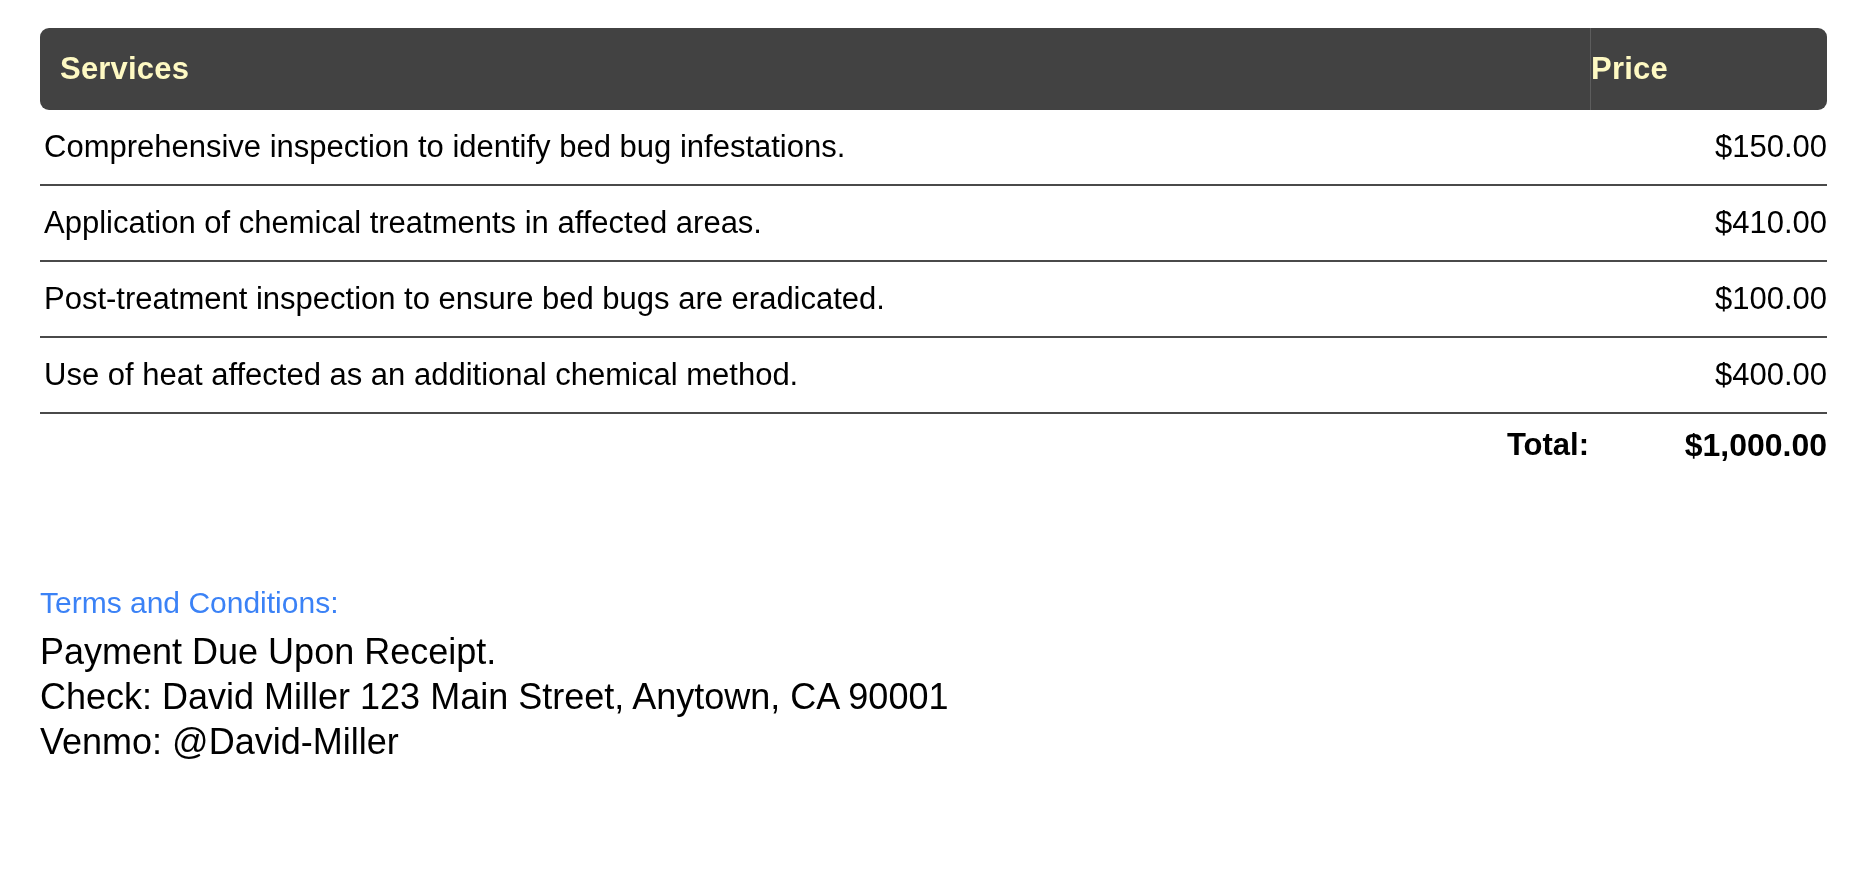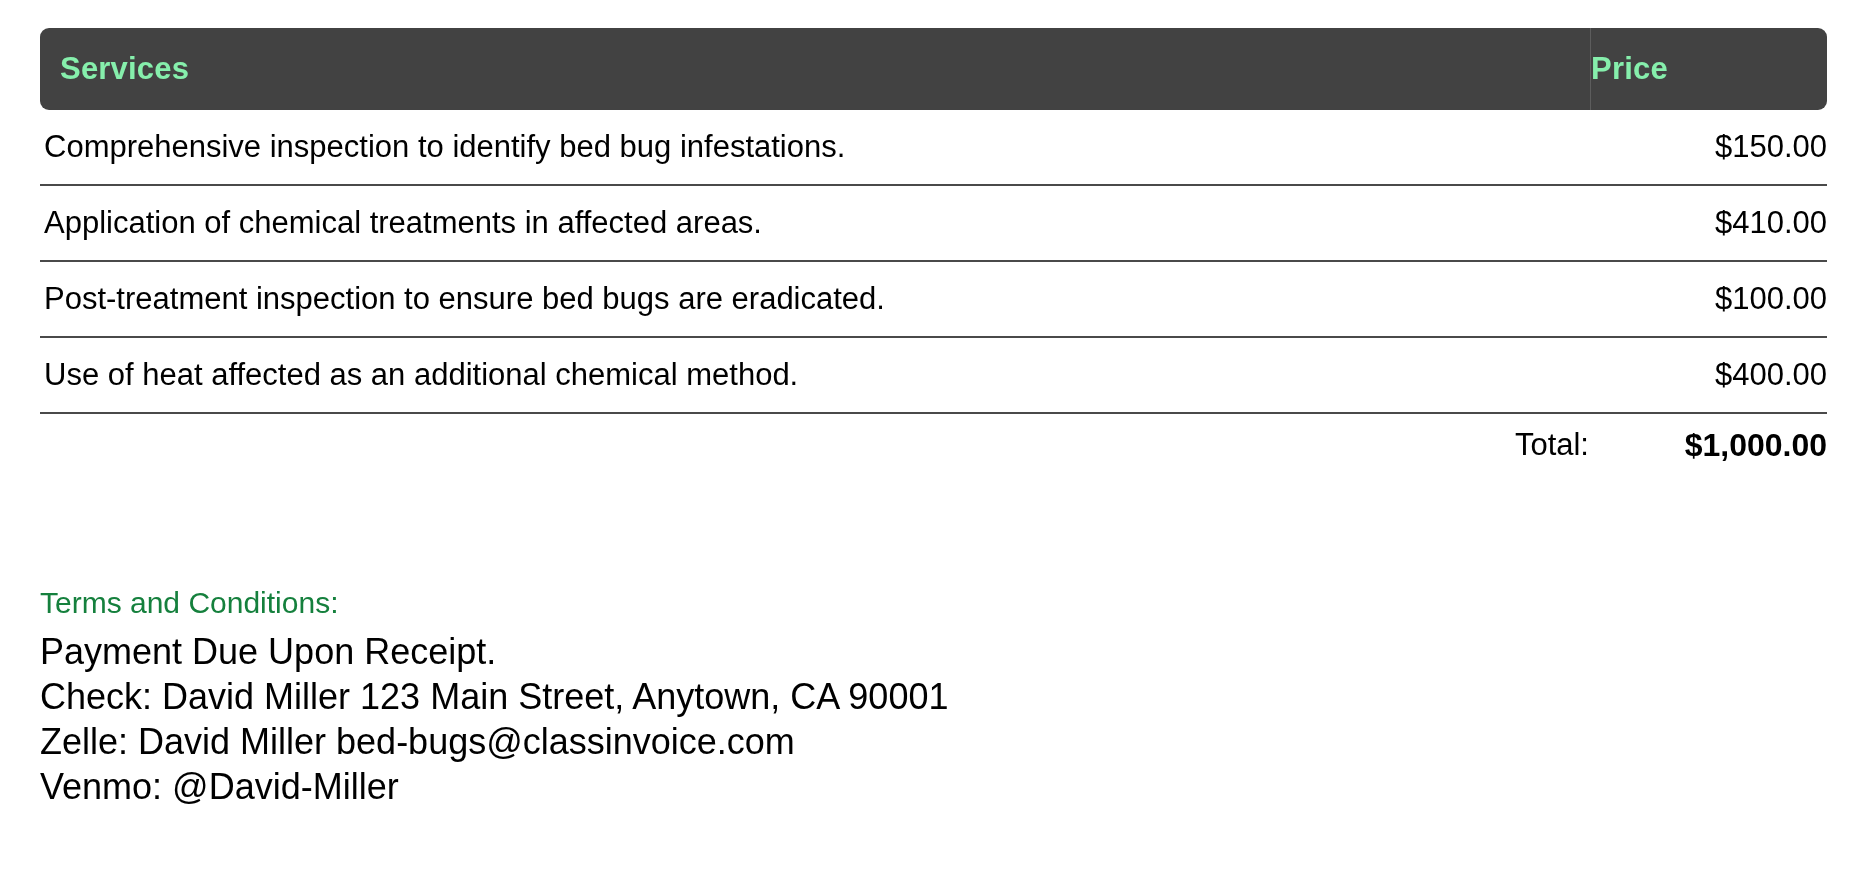--- a/index.html
+++ b/index.html
@@ -30,21 +30,21 @@
     top: 28px;
     width: 1787px;
   }
 
   .table-header {
     display: flex;
     align-items: center;
     height: 82px;
     background: #424242;
     border-radius: 9px;
-    color: #86efac;
+    color: #fef9c3;
     box-sizing: border-box;
   }
   .th-services {
     flex: 1 1 auto;
     padding-left: 20px;
     font-size: 31px;
     font-weight: bold;
     letter-spacing: 0.2px;
     text-align: left;
   }
@@ -91,21 +91,21 @@
     align-items: center;
     height: 62px;
     box-sizing: border-box;
   }
   .total-spacer {
     flex: 1 1 auto;
   }
   .total-label {
     flex: 0 0 auto;
     font-size: 31px;
-    font-weight: normal;
+    font-weight: bold;
     text-align: right;
     padding-right: 58px;
   }
   .total-value {
     flex: 0 0 auto;
     min-width: 180px;
     font-size: 32px;
     font-weight: bold;
     text-align: right;
     white-space: nowrap;
@@ -113,21 +113,21 @@
 
   
   .terms-block {
     position: absolute;
     left: 40px;
     top: 580px;
     width: 1787px;
   }
   .terms-heading {
     font-size: 30px;
-    color: #15803d;
+    color: #3b82f6;
     font-weight: 400;
     line-height: 46px;
     margin-bottom: 3px;
     white-space: nowrap;
   }
   .terms-line {
     font-size: 36px;
     color: #000000;
     font-weight: 400;
     line-height: 45px;
@@ -172,17 +172,16 @@
       <div class="total-label">Total:</div>
       <div class="total-value">$1,000.00</div>
     </div>
 
   </div>
 
   <div class="terms-block">
     <div class="terms-heading">Terms and Conditions:</div>
     <div class="terms-line">Payment Due Upon Receipt.</div>
     <div class="terms-line">Check: David Miller 123 Main Street, Anytown, CA 90001</div>
-    <div class="terms-line">Zelle: David Miller bed-bugs@classinvoice.com</div>
     <div class="terms-line">Venmo: @David-Miller</div>
   </div>
 
 </div>
 
 </body></html>

